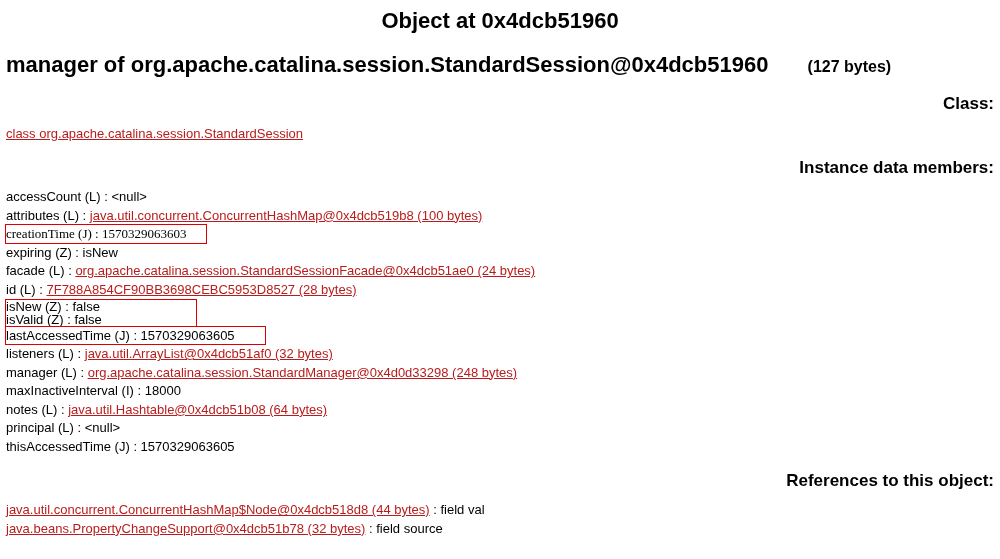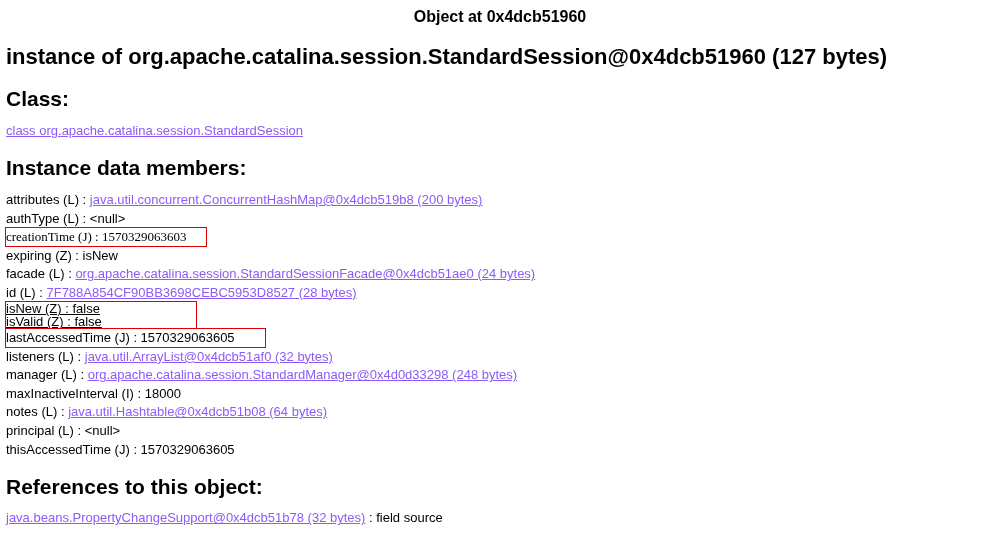--- a/index.html
+++ b/index.html
@@ -9,40 +9,42 @@
       font-family: "Segoe UI", Arial, sans-serif;
       margin: 0;
       padding: 4px 6px 10px 6px;
       color: #000;
       font-size: 13px;
       line-height: 1.35;
       width: 1000px;
     }
     .page-title {
       text-align: center;
-      font-size: 16px;
+      font-size: 22px;
       font-weight: bold;
       margin: 2px 0 14px 0;
     }
     .instance-header {
       font-size: 22px;
       font-weight: bold;
       margin: 6px 0 12px 0;
     }
     .byte-note {
-      font-size: 22px;
+      font-size: 16px;
       font-weight: bold;
+      margin-left: 33px;
     }
     h3.section {
-      font-size: 21px;
+      font-size: 17px;
       font-weight: bold;
       margin: 14px 0 8px 0;
+      text-align: right;
     }
     a {
-      color: #8b5cf6;
+      color: #b91c1c;
       text-decoration: underline;
     }
     .member-line {
       margin: 0;
       padding: 0.5px 0;
       white-space: nowrap;
     }
     .box-outline {
       display: inline-block;
       outline: 1px solid #d00;
@@ -54,61 +56,61 @@
     .members {
       margin-top: 4px;
     }
   </style>
 </head>
 <body>
 
 <div class="page-title">Object at 0x4dcb51960</div>
 
 <div class="instance-header">
-  <span>instance of </span><span>org.apache.catalina.session.StandardSession@0x4dcb51960</span>
+  <span>manager of </span><span>org.apache.catalina.session.StandardSession@0x4dcb51960</span>
   <span class="byte-note">(127 bytes)</span>
 </div>
 
 <h3 class="section">Class:</h3>
 
 <div class="member-line">
   <a href="#">class org.apache.catalina.session.StandardSession</a>
 </div>
 
 <h3 class="section">Instance data members:</h3>
 
 <div class="members">
 
-
   <div class="member-line">
-    <span>attributes (L) : </span><a href="#">java.util.concurrent.ConcurrentHashMap@0x4dcb519b8 (200 bytes)</a>
+    <span>accessCount (L) : </span><span>&lt;null&gt;</span>
   </div>
 
   <div class="member-line">
-    <span>authType (L) : </span><span>&lt;null&gt;</span>
+    <span>attributes (L) : </span><a href="#">java.util.concurrent.ConcurrentHashMap@0x4dcb519b8 (100 bytes)</a>
   </div>
+
 
   <div class="member-line">
     <span class="box-outline" style="padding-right:20px;font-family:Liberation Serif, serif;">creationTime (J) : 1570329063603</span>
   </div>
 
   <div class="member-line">
     <span>expiring (Z) : </span><span>isNew</span>
   </div>
 
   <div class="member-line">
     <span>facade (L) : </span><a href="#">org.apache.catalina.session.StandardSessionFacade@0x4dcb51ae0 (24 bytes)</a>
   </div>
 
   <div class="member-line">
     <span>id (L) : </span><a href="#">7F788A854CF90BB3698CEBC5953D8527 (28 bytes)</a>
   </div>
 
   <div class="member-line" style="line-height:1.0;">
-    <span class="box-outline" style="display:inline-block; width:190px; padding:0;text-decoration:underline;">
+    <span class="box-outline" style="display:inline-block; width:190px; padding:0;">
       <span style="display:block;">isNew (Z) : false</span>
       <span style="display:block;">isValid (Z) : false</span>
     </span>
   </div>
 
   <div class="member-line">
     <span class="box-outline" style="padding-right:30px;">lastAccessedTime (J) : 1570329063605</span>
   </div>
 
   <div class="member-line">
@@ -135,16 +137,19 @@
   <div class="member-line">
     <span>thisAccessedTime (J) : </span><span>1570329063605</span>
   </div>
 
 </div>
 
 <h3 class="section">References to this object:</h3>
 
 <div class="refs">
   <div class="member-line">
+    <a href="#">java.util.concurrent.ConcurrentHashMap$Node@0x4dcb518d8 (44 bytes)</a><span> : field val</span>
+  </div>
+  <div class="member-line">
     <a href="#">java.beans.PropertyChangeSupport@0x4dcb51b78 (32 bytes)</a><span> : field source</span>
   </div>
 
 </div>
 
 </body></html>

